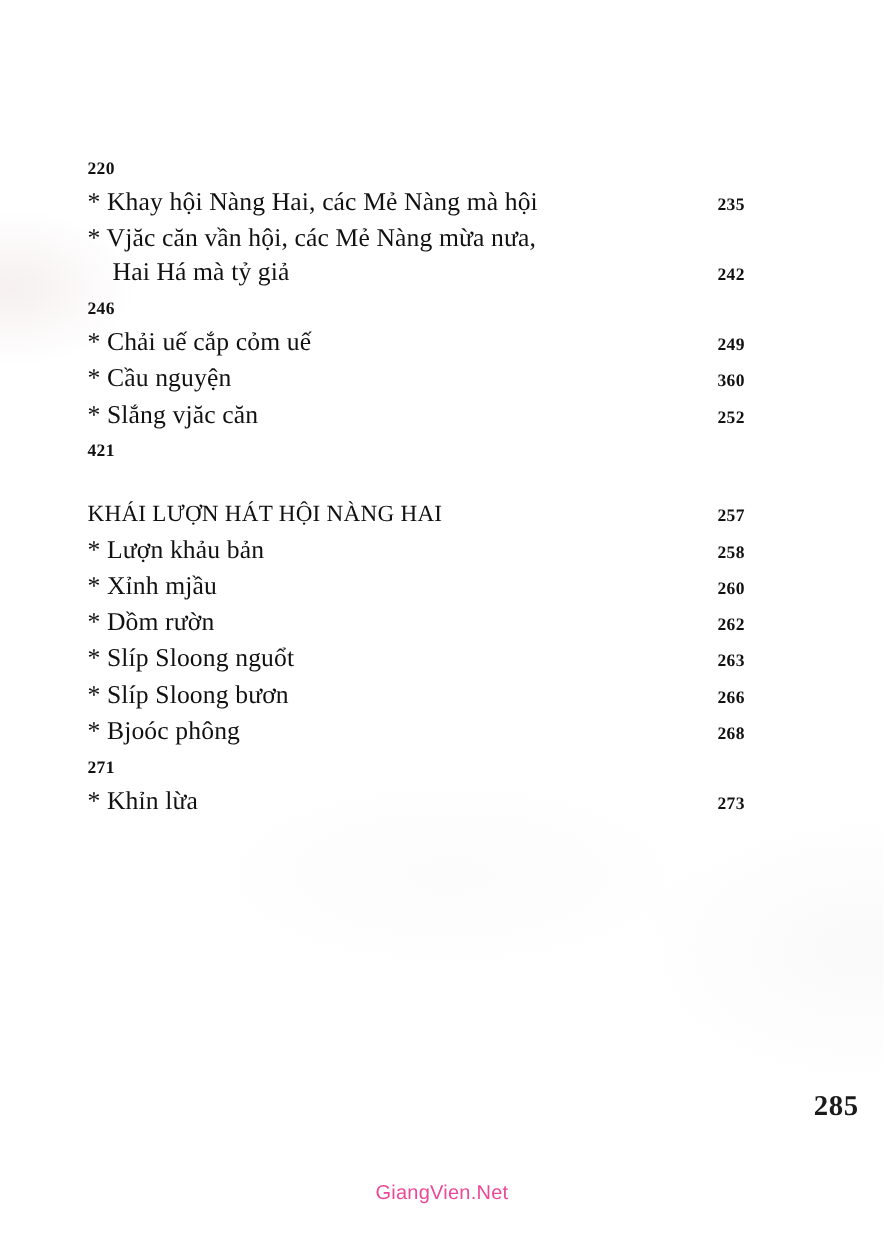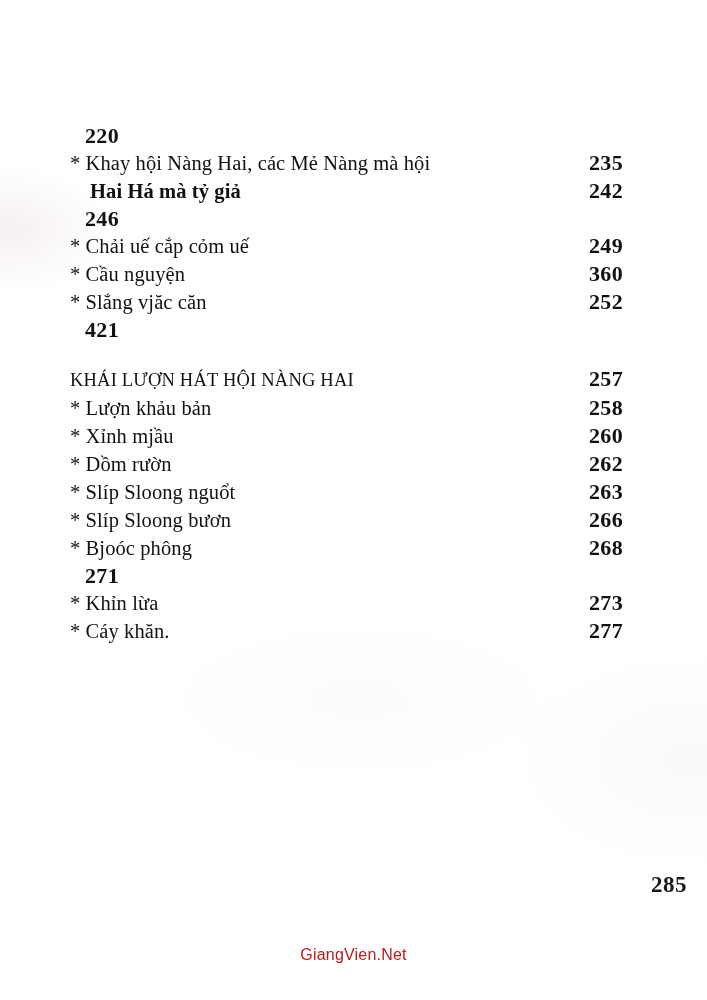--- a/index.html
+++ b/index.html
@@ -54,28 +54,27 @@
   }
 
   .entry.heading {
     font-size: 18.5px;
     letter-spacing: 0.2px;
     margin-top: 24px;
   }
 
   .entry.cont {
     padding-left: 20px;
-    font-weight: bold;
   }
 
   .pageno {
     flex: 0 0 auto;
     width: 64px;
-    text-align: center;
-    font-size: 22px;
+    text-align: left;
+    font-size: 14px;
     line-height: 27px;
     font-weight: 700;
     letter-spacing: 0.3px;
   }
 
   .pageno.empty {
     visibility: hidden;
   }
 
   
@@ -90,39 +89,43 @@
     letter-spacing: 0.5px;
     color: #1a1a1a;
   }
 
   .watermark {
     position: absolute;
     left: 0;
     right: 0;
     top: 946px;
     text-align: center;
-    color: #b91c1c;
+    color: #ec4899;
     font-family: "Liberation Sans", "DejaVu Sans", sans-serif;
     font-size: 16px;
     font-weight: 400;
     letter-spacing: 0.2px;
   }
 </style>
 </head>
 <body>
 
 <div class="page-surface"></div>
 
 <div class="toc" id="toc-list">
     <div class="toc-row">
       <div class="pageno">220</div>
     </div>
     <div class="toc-row">
       <div class="entry item">* Khay hội Nàng Hai, các Mẻ Nàng mà hội</div>
       <div class="pageno">235</div>
+    </div>
+    <div class="toc-row">
+      <div class="entry item">* Vjăc căn vần hội, các Mẻ Nàng mừa nưa,</div>
+      <div class="pageno empty"></div>
     </div>
     <div class="toc-row">
       <div class="entry cont">Hai Há mà tỷ giả</div>
       <div class="pageno">242</div>
     </div>
     <div class="toc-row">
       <div class="pageno">246</div>
     </div>
     <div class="toc-row">
       <div class="entry item">* Chải uế cắp cỏm uế</div>
@@ -167,21 +170,17 @@
       <div class="entry item">* Bjoóc phông</div>
       <div class="pageno">268</div>
     </div>
     <div class="toc-row">
       <div class="pageno">271</div>
     </div>
     <div class="toc-row">
       <div class="entry item">* Khỉn lừa</div>
       <div class="pageno">273</div>
     </div>
-    <div class="toc-row">
-      <div class="entry item">* Cáy khăn.</div>
-      <div class="pageno">277</div>
-    </div>
   </div>
 
 <div class="folio">285</div>
 
 <div class="watermark">GiangVien.Net</div>
 
 </body></html>

